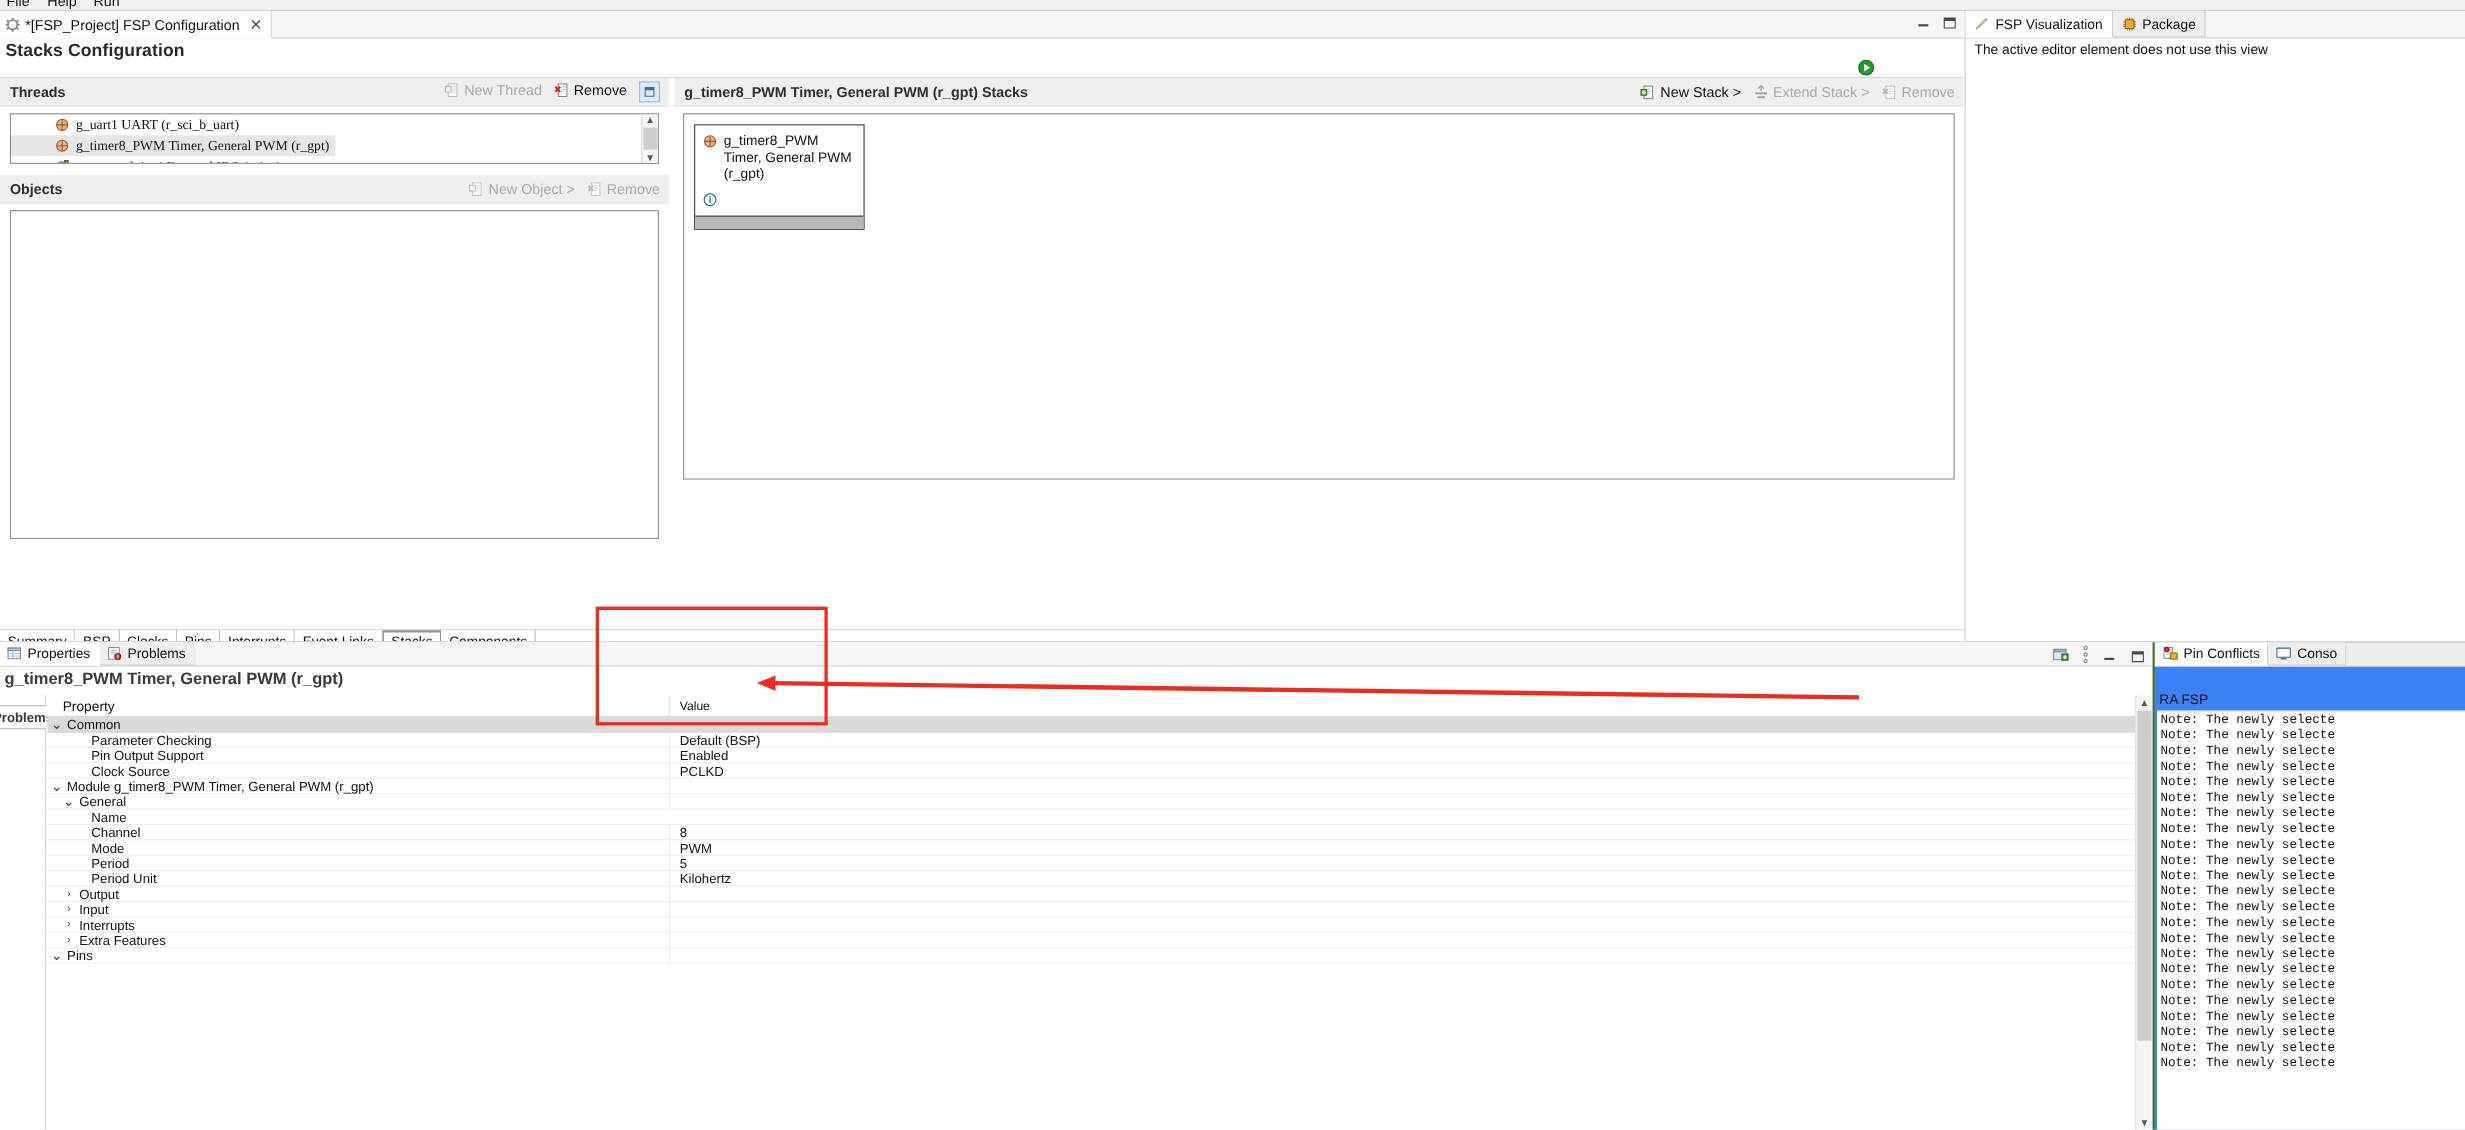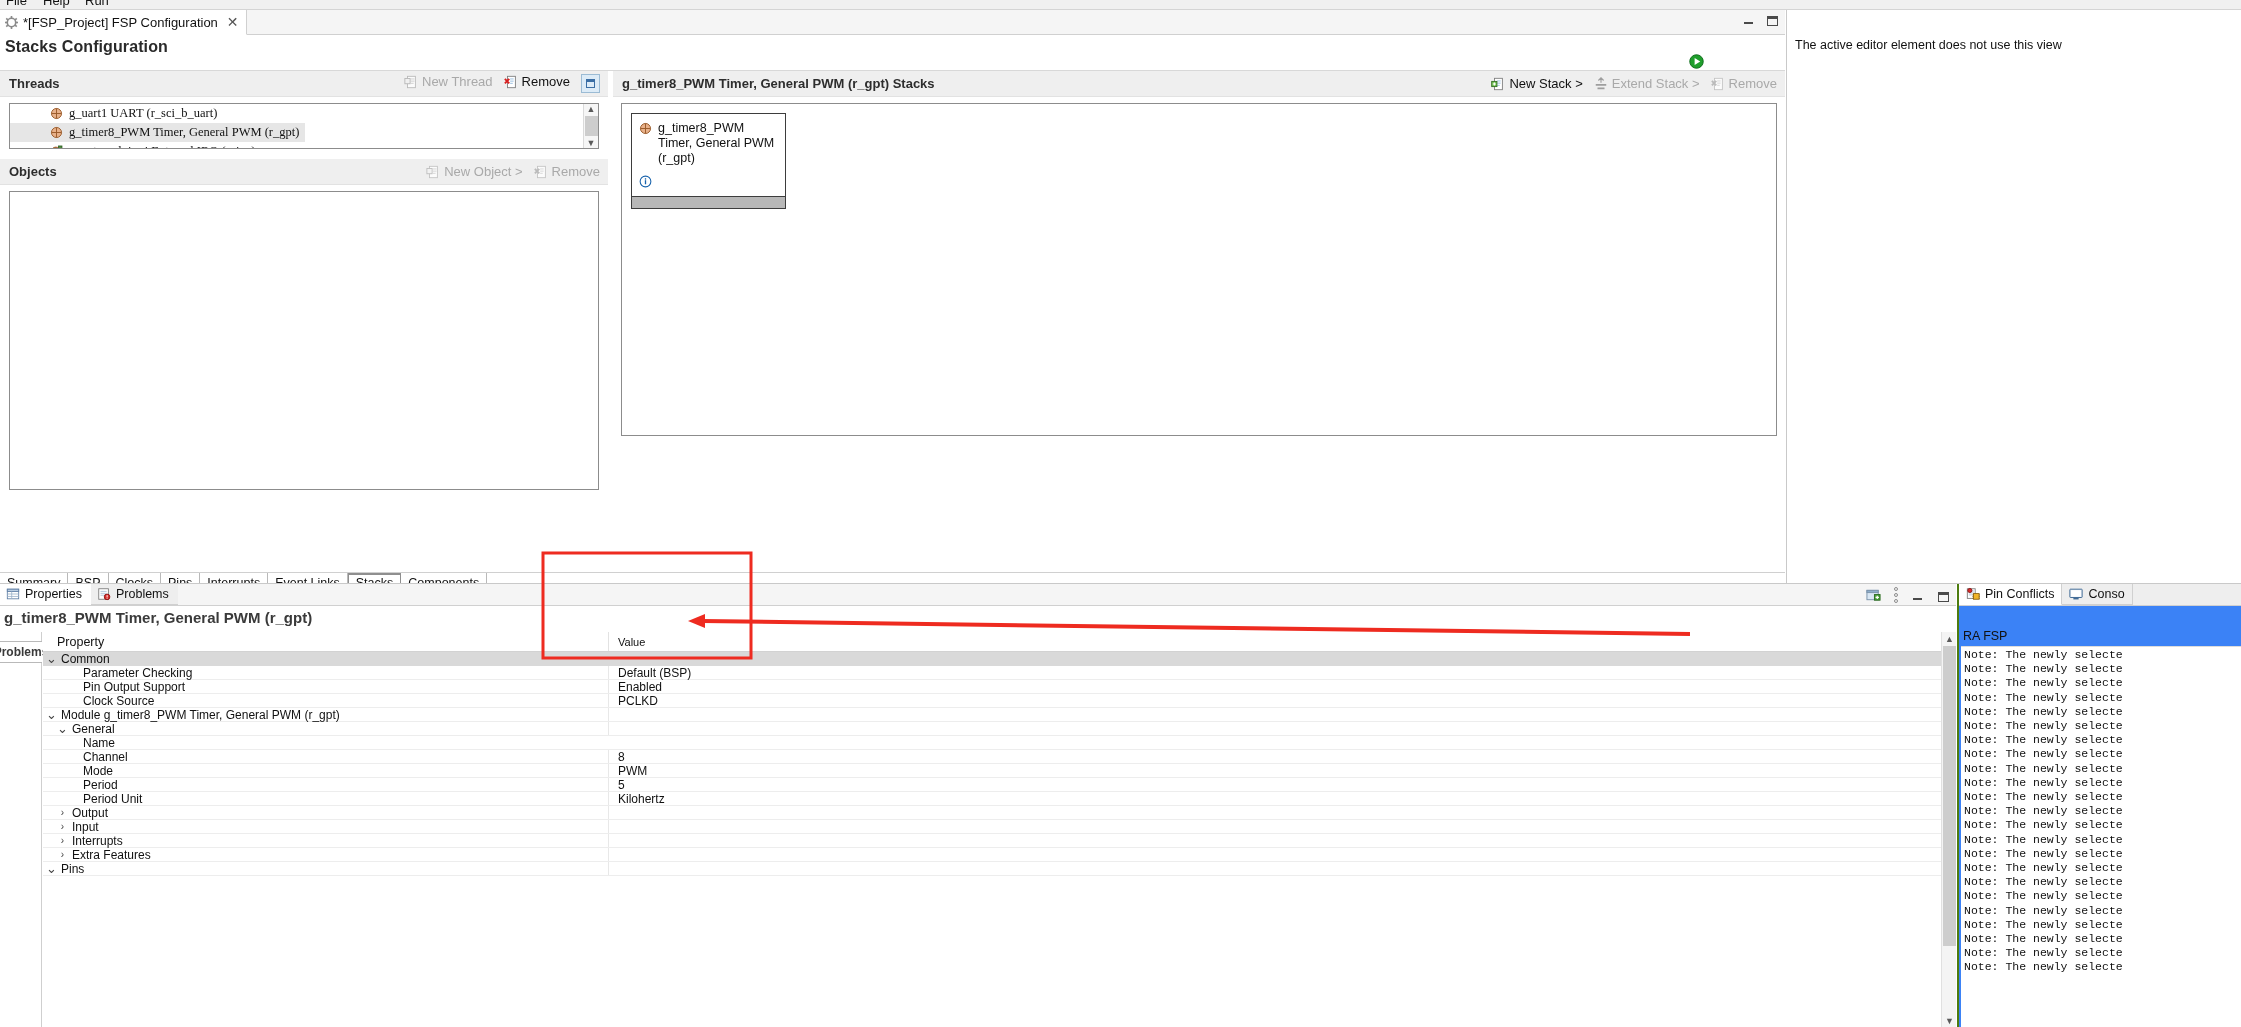--- a/index.html
+++ b/index.html
@@ -487,20 +487,39 @@
       <div class="ptab">Pins</div>
       <div class="ptab">Interrupts</div>
       <div class="ptab">Event Links</div>
       <div class="ptab active">Stacks</div>
       <div class="ptab">Components</div>
       <div class="ptab-filler"></div>
     </div>
   </div>
 
   <div class="viz-panel">
+    <div class="viz-tabrow">
+      <div class="viz-tab">
+        <svg width="14" height="14" viewBox="0 0 16 16">
+          <path d="M2 13l2-1 8-8-1-1-8 8z" fill="#e8e0b8" stroke="#8c8160" stroke-width="0.9"></path>
+          <path d="M11 3l1-1 1 1-1 1z" fill="#b9a97a" stroke="#8c8160" stroke-width="0.8"></path>
+        </svg>
+        <span>FSP Visualization</span>
+      </div>
+      <div class="viz-tab inactive">
+        <svg width="14" height="14" viewBox="0 0 16 16">
+          <rect x="3.5" y="3.5" width="9" height="9" fill="#f0a92a" stroke="#8d5f10" stroke-width="1"></rect>
+          <g stroke="#8d5f10" stroke-width="1">
+            <path d="M1.5 5.5h2M1.5 8h2M1.5 10.5h2M12.5 5.5h2M12.5 8h2M12.5 10.5h2"></path>
+            <path d="M5.5 1.5v2M8 1.5v2M10.5 1.5v2M5.5 12.5v2M8 12.5v2M10.5 12.5v2"></path>
+          </g>
+        </svg>
+        <span>Package</span>
+      </div>
+    </div>
     <div class="viz-msg">The active editor element does not use this view</div>
   </div>
 
   <div class="lower">
 
     <div class="props-view">
       <div class="props-tabrow">
         <div class="ptab2">
           <svg width="14" height="14" viewBox="0 0 16 16">
             <rect x="1.5" y="2.5" width="13" height="11" fill="#ffffff" stroke="#5f7fa5"></rect>

